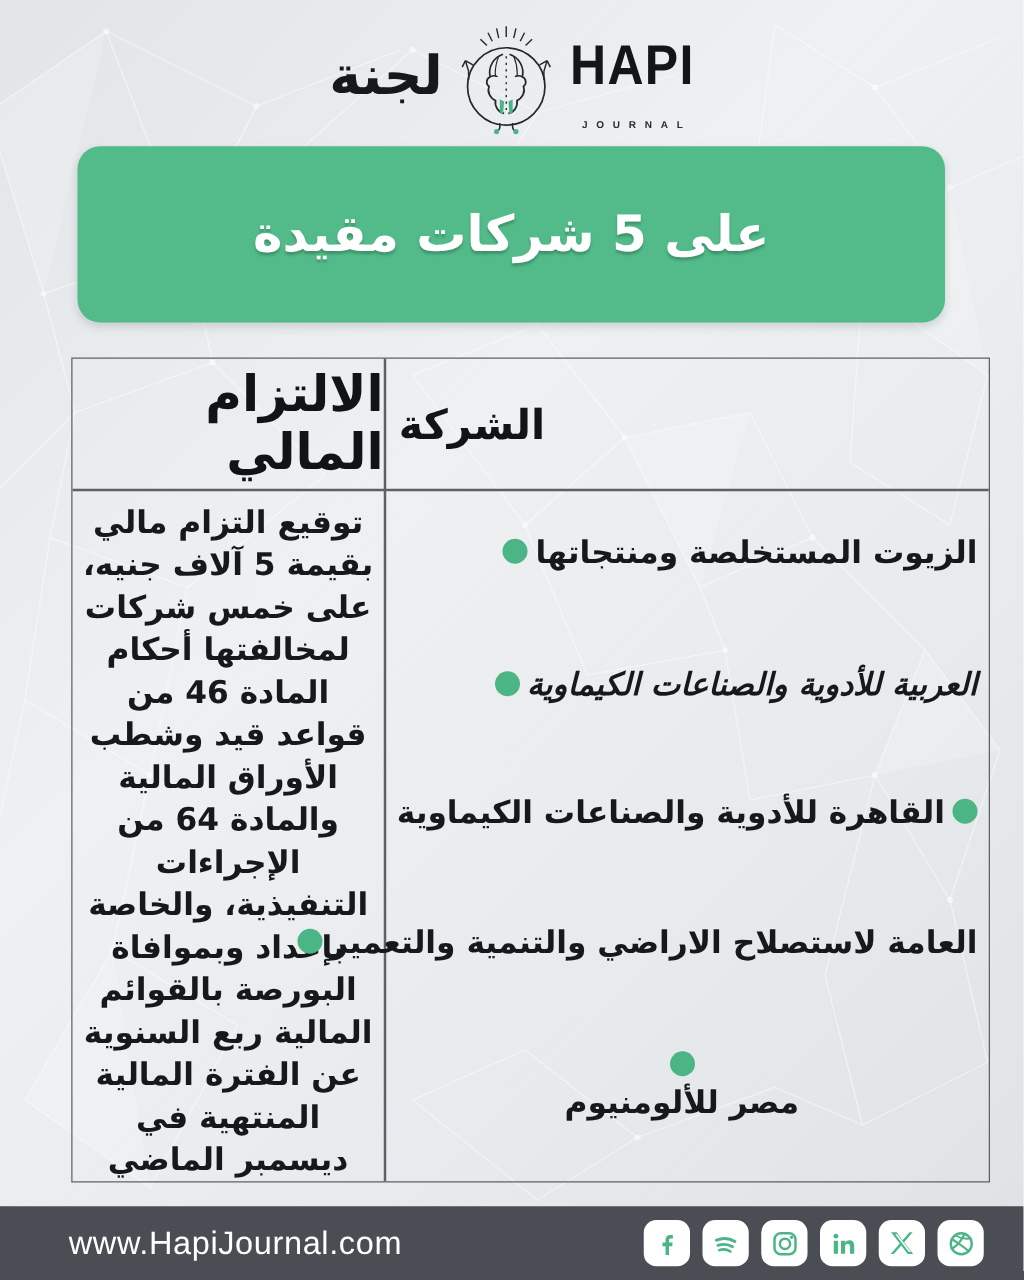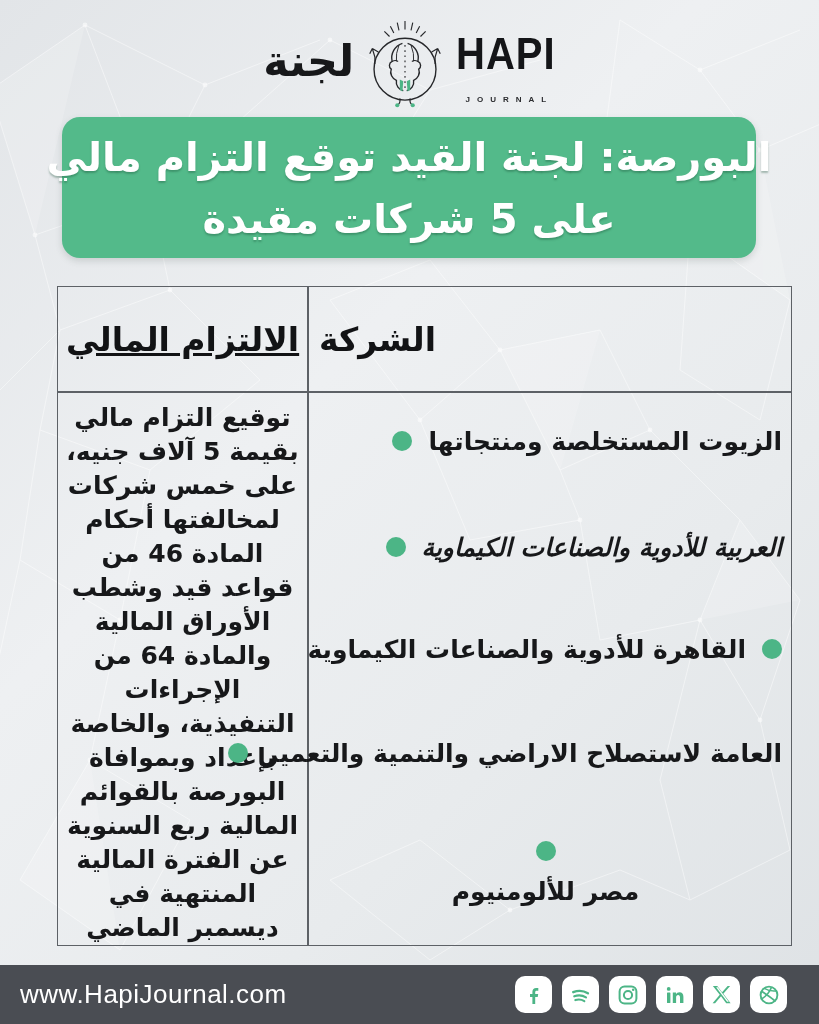--- a/index.html
+++ b/index.html
@@ -48,61 +48,61 @@
   .table {
     position:absolute; left:57px; top:286px; width:735px; height:660px;
     border:1.5px solid #5d6166;
   }
   .v-divider { position:absolute; left:249px; top:0; width:1.5px; height:100%; background:#5d6166; }
   .h-divider { position:absolute; left:0; top:104px; width:100%; height:1.5px; background:#5d6166; }
 
   .th-obligation {
     position:absolute; left:0; top:0; width:249px; height:104px;
     display:flex; align-items:center; justify-content:center;
-    direction:rtl; font-weight:bold; font-size:33px; color:#121315;text-decoration:underline;
+    direction:rtl; font-weight:bold; font-size:40px; color:#121315;
   }
   .th-company {
     position:absolute; left:249px; top:0; width:486px; height:104px;
     display:flex; align-items:center; justify-content:flex-end;
     padding-right:55px;
     direction:rtl; font-weight:bold; font-size:33px; color:#121315;padding-left:12px;
   }
   .th-company span { direction:rtl; }
 
   .td-obligation {
     position:absolute; left:0; top:106px; width:249px; height:552px;
     padding:8px 8px; direction:rtl; text-align:center;
     font-weight:bold; font-size:25px; line-height:34px; color:#17181a;
     display:flex; align-items:flex-start; justify-content:center;
   }
 
   .company-row {
     position:absolute; left:251px; width:482px; height:44px;
     direction:rtl;
     display:flex; align-items:center; justify-content:flex-start;
-    padding-right:9px; gap:16px;
+    padding-right:9px; gap:6px;
     font-weight:bold; font-size:25px; color:#17181a; white-space:nowrap;
   }
   .company-row .dot {
     width:20px; height:20px; border-radius:50%; background:#4cb586; flex-shrink:0;
   }
   .row-1 { top:132px; }
   .row-2 { top:238px;font-style:italic; }
   .row-3 { top:340px; }
   .row-4 { top:444px; }
   .row-5 { top:554px;flex-direction:column; }
 
   
   .footer {
     position:absolute; left:0; bottom:0; width:819px; height:59px;
     background:#4a4d53; display:flex; align-items:center;
   }
   .footer-url {
     font-family:"Liberation Sans", sans-serif; color:#ffffff; font-size:26px;
-    margin-left:20px; letter-spacing:0.5px;
+    margin-left:55px; letter-spacing:0.5px;
   }
   .social { position:absolute; right:32px; top:11px; display:flex; gap:10px; }
   .social-btn {
     width:37px; height:37px; background:#ffffff; border-radius:10px;
     display:flex; align-items:center; justify-content:center;
   }
   .social-btn svg { display:block; }
 </style>
 </head>
 <body>
@@ -195,21 +195,20 @@
       </g>
     </svg>
 
     <div class="brand-latin-wrap">
       <div class="brand-latin">HAPI</div>
       <div class="brand-sub">JOURNAL</div>
     </div>
   </div>
 
   <div class="banner">
-    <div class="t-line">البورصة: لجنة القيد توقع التزام مالي</div>
     <div class="t-line">على 5 شركات مقيدة</div>
   </div>
 
   <div class="table">
     <div class="v-divider"></div>
     <div class="h-divider"></div>
 
     <div class="th-obligation">الالتزام المالي</div>
     <div class="th-company">
       <span>الشركة</span>

